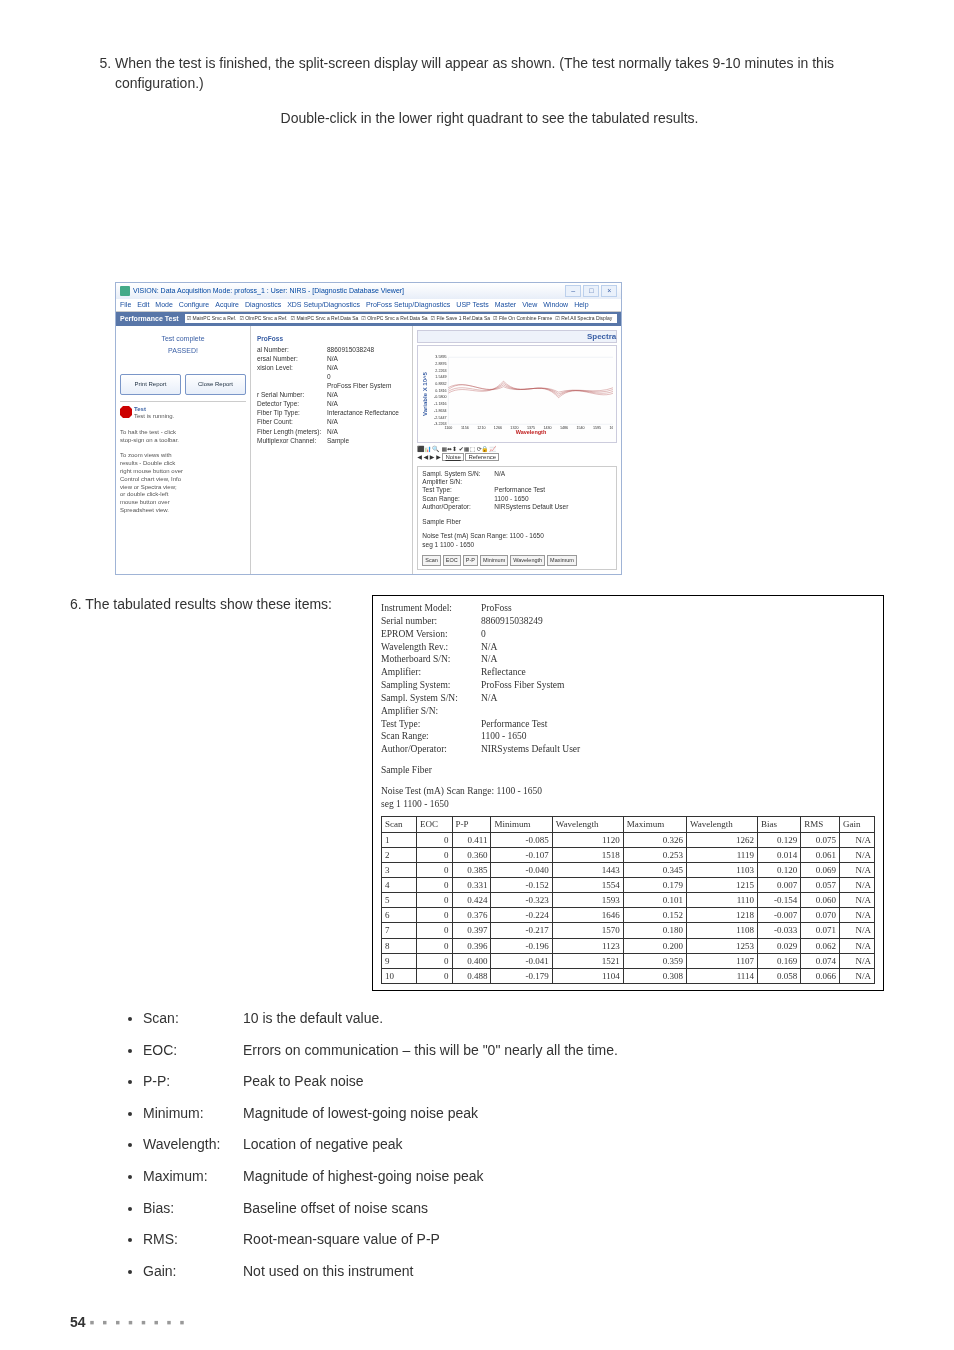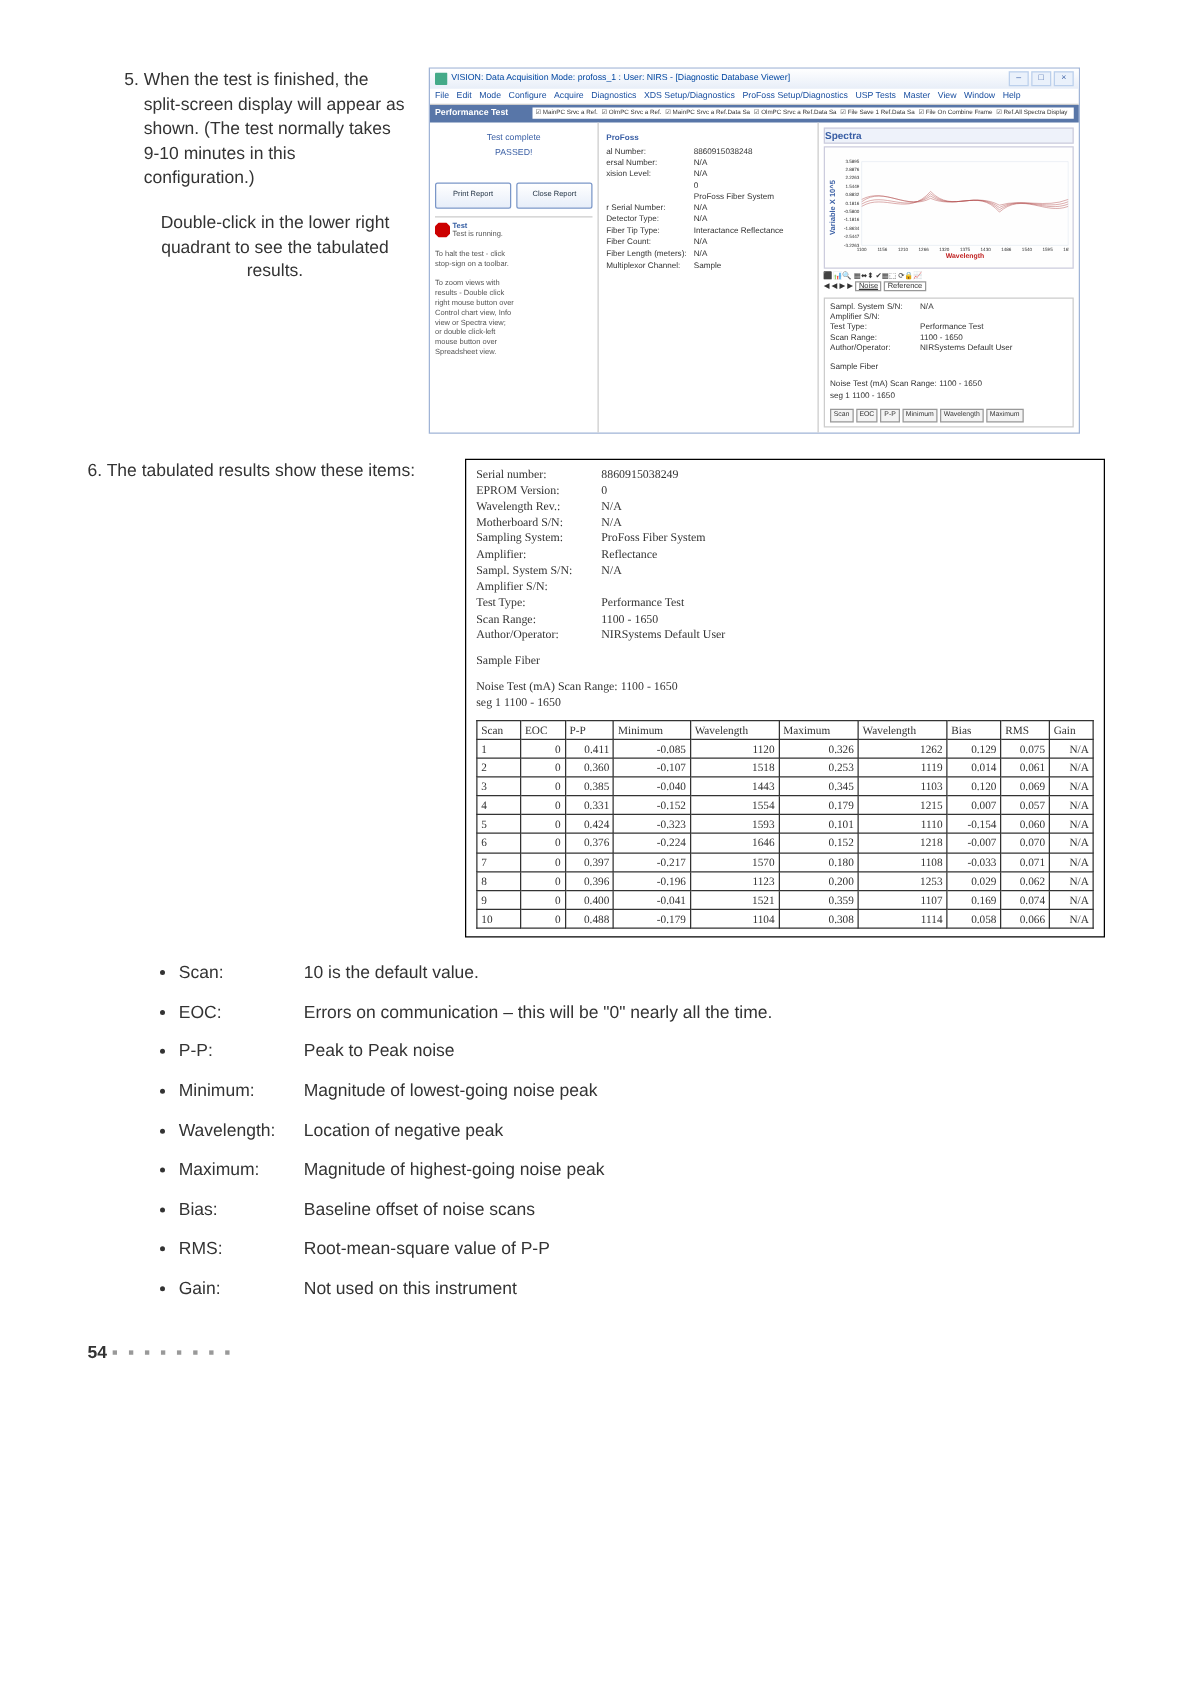--- a/index.html
+++ b/index.html
@@ -7,21 +7,21 @@
     font-size: 14px;
     color: #333;
     margin: 0;
     padding: 40px 70px;
     width: 954px;
     box-sizing: border-box;
     line-height: 1.4;
   }
   ol.mainlist { padding-left: 45px; }
   ol.mainlist > li { margin-bottom: 20px; padding-right: 20px; }
-  .step5wrap { display: flex; gap: 18px; align-items: flex-start; }
+  .step5wrap { display: flex; gap: 18px; align-items: flex-start; flex-direction: column; }
   .step5text { flex: 0 0 210px; }
   .step5text p { margin: 0 0 16px 0; }
   .step5text .indent { margin-left: 0; text-align: center; }
   .appwin {
     flex: 1;
     border: 1px solid #a0b4d6;
     font-size: 7px;
     background: #fff;
     font-family: "Segoe UI", Tahoma, sans-serif;
   }
@@ -88,21 +88,21 @@
     font-size: 6.5px;
   }
   .centerpanel .hdr { color: #3a5fa5; font-weight: bold; margin-bottom: 2px; }
   .kv { display:flex; }
   .kv .k { width: 70px; }
   .rightpanel {
     width: 200px;
     padding: 4px;
   }
   .spectitle {
-    text-align: left;
+    text-align: right;
     font-weight: bold;
     color: #3a5fa5;
     background: #eef2fa;
     border: 1px solid #ccd;
     font-size: 8px;
     margin-bottom: 2px;
   }
   .chartbox {
     border: 1px solid #ccd;
     background: #fefefe;
@@ -350,42 +350,46 @@
       </div>
     </div>
   </li>
 </ol>
 
 <div class="step6wrap">
   <div class="step6text">6. The tabulated results show these items:</div>
   <div class="resultsbox">
     <div id="resheader">
         <div class="kv2">
+          <span class="k">Instrument Model:</span>
+          <span>ProFoss</span>
+        </div>
+        <div class="kv2">
           <span class="k">Serial number:</span>
           <span>8860915038249</span>
         </div>
         <div class="kv2">
           <span class="k">EPROM Version:</span>
           <span>0</span>
         </div>
         <div class="kv2">
           <span class="k">Wavelength Rev.:</span>
           <span>N/A</span>
         </div>
         <div class="kv2">
           <span class="k">Motherboard S/N:</span>
           <span>N/A</span>
         </div>
         <div class="kv2">
+          <span class="k">Amplifier:</span>
+          <span>Reflectance</span>
+        </div>
+        <div class="kv2">
           <span class="k">Sampling System:</span>
           <span>ProFoss Fiber System</span>
-        </div>
-        <div class="kv2">
-          <span class="k">Amplifier:</span>
-          <span>Reflectance</span>
         </div>
         <div class="kv2">
           <span class="k">Sampl. System S/N:</span>
           <span>N/A</span>
         </div>
         <div class="kv2">
           <span class="k">Amplifier S/N:</span>
           <span></span>
         </div>
         <div class="kv2">

